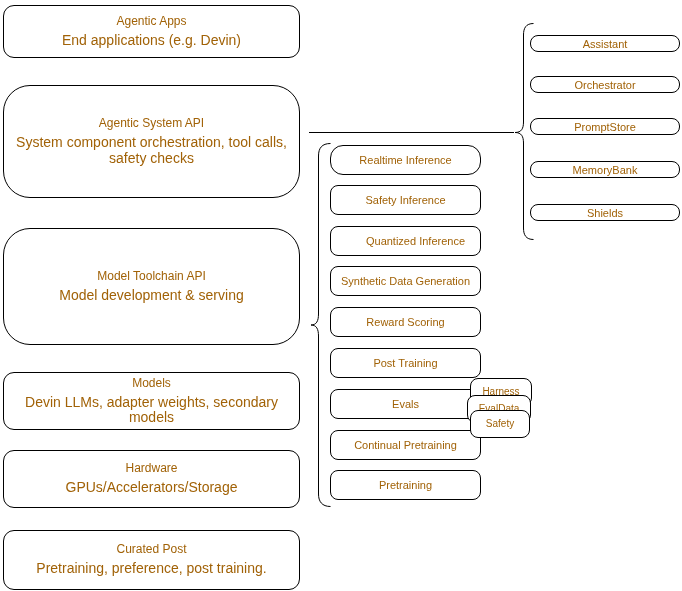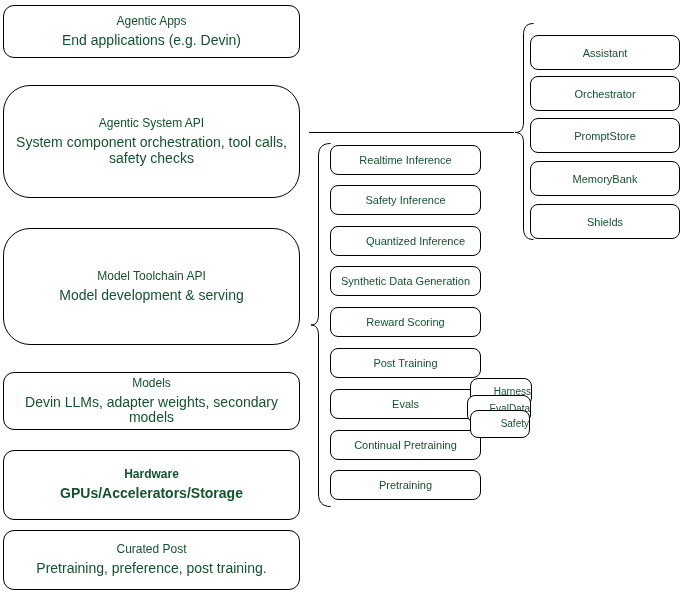--- a/index.html
+++ b/index.html
@@ -1,35 +1,35 @@
 <!DOCTYPE html>
 <html><head>
 <meta charset="utf-8">
 <style>
   html,body{margin:0;padding:0;background:#fff;}
   *{box-sizing:border-box;}
   .canvas{
     position:relative;width:682px;height:591px;background:#ffffff;
-    font-family:"Liberation Sans",sans-serif;color:#14532d;overflow:hidden;
+    font-family:"Liberation Sans",sans-serif;color:#a16207;overflow:hidden;
   }
   .overlay{position:absolute;left:0;top:0;width:682px;height:591px;}
   .box{
     position:absolute;border:1px solid #000;background:#fff;
     display:flex;align-items:center;justify-content:center;text-align:center;
   }
   .bigbox{left:3px;width:297px;flex-direction:column;gap:5px;padding:0 10px;}
   .bigbox .t{font-size:12px;line-height:1.1;}
   .bigbox .s{font-size:14px;line-height:1.1;}
   .r-small{border-radius:11px;}
   .r-large{border-radius:27px;}
   .midbox{left:330px;width:151px;height:30px;border-radius:8px;font-size:11px;}
-  .rightbox{left:530px;width:150px;height:35px;border-radius:8px;font-size:11px;}
+  .rightbox{left:530px;width:150px;height:17px;border-radius:8px;font-size:11px;}
   .pill{
     position:absolute;border:1px solid #000;background:#fff;border-radius:8px;
-    height:28px;display:flex;align-items:center;justify-content:flex-end;
+    height:28px;display:flex;align-items:center;justify-content:center;
     font-size:10px;line-height:1;
   }
 </style>
 </head>
 <body>
 
 <div class="canvas">
 
   <svg class="overlay" viewBox="0 0 682 591" xmlns="http://www.w3.org/2000/svg">
     <path d="M309,132.5 L514,132.5" stroke="#000" stroke-width="1" fill="none"></path>
@@ -46,30 +46,30 @@
     <div class="s">System component orchestration, tool calls, safety checks</div>
   </div>
   <div class="box bigbox r-large" style="top:228px;height:117px;">
     <div class="t">Model Toolchain API</div>
     <div class="s">Model development &amp; serving</div>
   </div>
   <div class="box bigbox r-small" style="top:372px;height:58px;">
     <div class="t">Models</div>
     <div class="s">Devin LLMs, adapter weights, secondary models</div>
   </div>
-  <div class="box bigbox r-small" style="top:450px;height:70px;font-weight:bold;">
+  <div class="box bigbox r-small" style="top:450px;height:58px;">
     <div class="t">Hardware</div>
     <div class="s">GPUs/Accelerators/Storage</div>
   </div>
   <div class="box bigbox r-small" style="top:530px;height:60px;">
     <div class="t">Curated Post</div>
     <div class="s">Pretraining, preference, post training.</div>
   </div>
 
-  <div class="box midbox" style="top:145px;">
+  <div class="box midbox" style="top:145px;border-radius:13px;">
     <span>Realtime Inference</span>
   </div>
   <div class="box midbox" style="top:185px;">
     <span>Safety Inference</span>
   </div>
   <div class="box midbox" style="top:226px;padding-left:20px;">
     <span>Quantized Inference</span>
   </div>
   <div class="box midbox" style="top:266px;">
     <span>Synthetic Data Generation</span>

